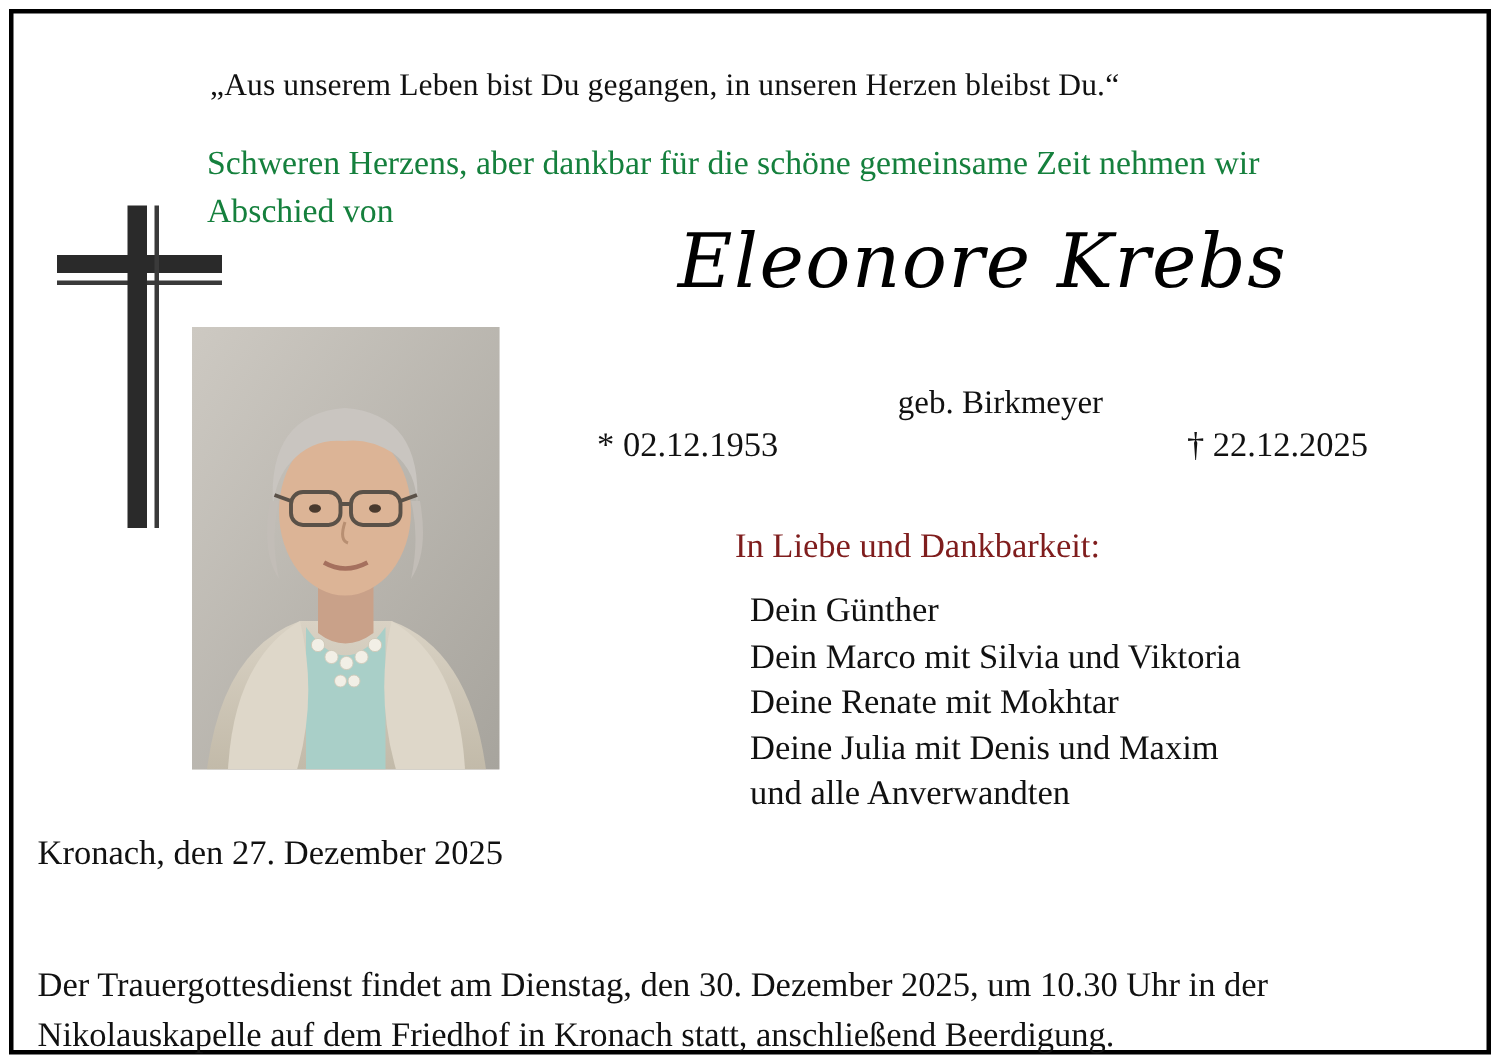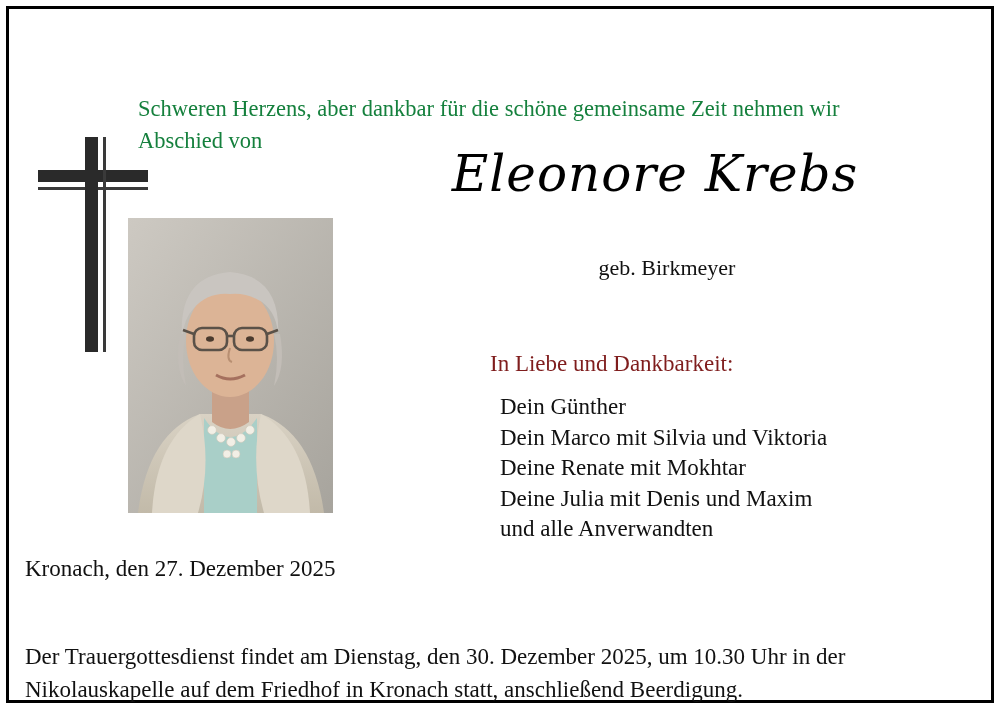--- a/index.html
+++ b/index.html
@@ -184,20 +184,21 @@
   }
 </style>
 </head>
 <body>
 
 <div class="obituary">
   <div class="outer-border"></div>
 
   <div class="content">
 
+    <div class="quote">„Aus unserem Leben bist Du gegangen, in unseren Herzen bleibst Du.“</div>
 
     <div class="intro">Schweren Herzens, aber dankbar für die schöne gemeinsame Zeit nehmen wir Abschied von</div>
 
     <div class="cross">
       <div class="h-bar"></div>
       <div class="h-bar-thin"></div>
       <div class="v-bar"></div>
       <div class="v-bar-thin"></div>
     </div>
 
@@ -251,20 +252,24 @@
           <circle cx="113" cy="220" r="4.4"></circle>
           <circle cx="122" cy="212" r="4.4"></circle>
           <circle cx="99" cy="236" r="4"></circle>
           <circle cx="108" cy="236" r="4"></circle>
         </g>
       </svg>
     </div>
 
     <div class="name">Eleonore  Krebs</div>
     <div class="maiden">geb. Birkmeyer</div>
+    <div class="dates">
+      <span>* 02.12.1953</span>
+      <span>† 22.12.2025</span>
+    </div>
 
     <div class="gratitude">In Liebe und Dankbarkeit:</div>
 
     <div class="family">
       <div>Dein Günther</div>
       <div>Dein Marco mit Silvia und Viktoria</div>
       <div>Deine Renate mit Mokhtar</div>
       <div>Deine Julia mit Denis und Maxim</div>
       <div>und alle Anverwandten</div>
     </div>

